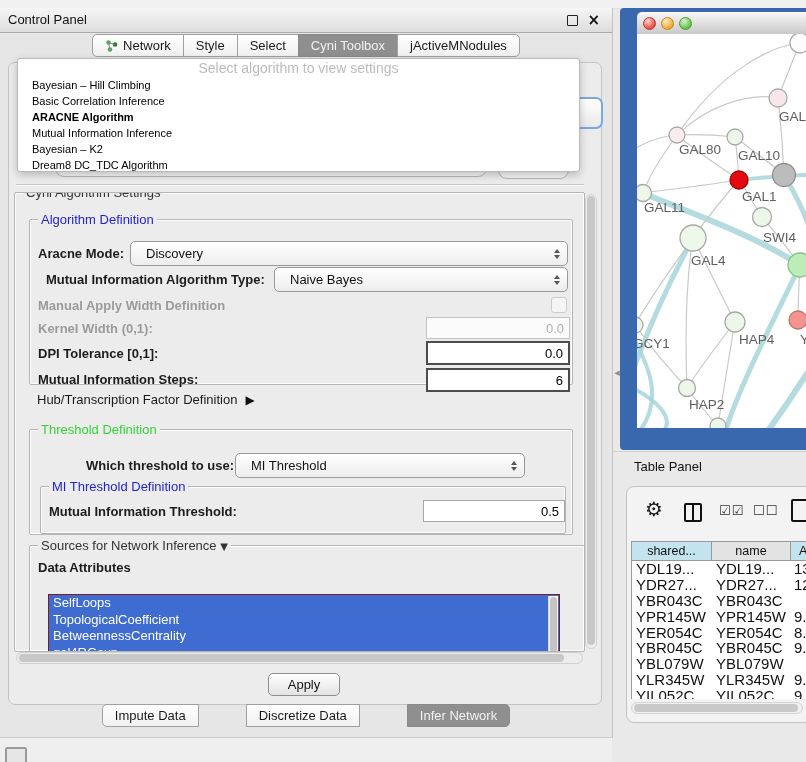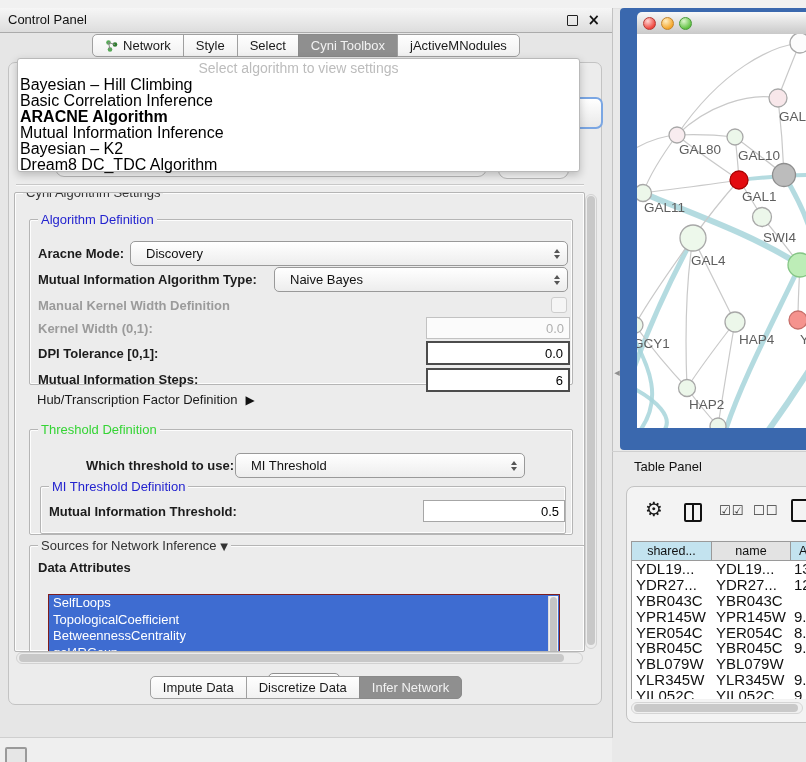--- a/index.html
+++ b/index.html
@@ -12,21 +12,21 @@
   .top-strip{left:0;top:0;width:806px;height:8px;background:#f1f1f1;border-bottom:1px solid #e2e2e2;}
   .right-bg{left:612px;top:0;width:194px;height:762px;background:#e9e9e9;}
   .cp-window{left:0;top:8px;width:612px;height:729px;background:#e6e6e6;border-right:1px solid #c2c2c2;border-bottom:1px solid #cfcfcf;}
   .cp-titlebar{left:0;top:8px;width:612px;height:24px;background:linear-gradient(#f6f6f6,#dddddd);border-bottom:1px solid #ababab;}
   .cp-title{position:absolute;left:8px;top:0;line-height:24px;font-size:13px;color:#111;}
   .win-float{position:absolute;right:34px;top:7px;width:9px;height:9px;border:1.5px solid #222;border-radius:1px;background:transparent;}
   .win-close{position:absolute;right:12px;top:2px;font-size:15px;font-weight:700;color:#111;line-height:20px;}
 
   .tabrow{display:flex;justify-content:center;align-items:flex-start;}
   #top-tabs{left:0;top:34px;width:612px;height:26px;}
-  #bottom-tabs{left:0;top:676px;width:612px;height:24px;}
+  #bottom-tabs{left:0;top:704px;width:612px;height:24px;gap:48px;}
   .tab{display:flex;align-items:center;gap:5px;height:21px;padding:0 12px;font-size:13px;color:#1a1a1a;
        background:linear-gradient(#fefefe,#f1f1f1);border:1px solid #a0a0a0;margin-left:-1px;cursor:default;}
   .tab:first-child{border-radius:5px 0 0 5px;margin-left:0;}
   .tab:last-child{border-radius:0 5px 5px 0;}
   .tab.selected{background:var(--tab-sel);color:#f2f2f2;border-color:#8a8a8a;}
   .tab-ico{display:inline-flex;width:13px;height:13px;}
 
   .content-panel{left:8px;top:62px;width:592px;height:641px;background:#ececec;border:1px solid #c3c3c3;border-radius:7px;}
 
   
@@ -34,21 +34,21 @@
               background:linear-gradient(#ffffff,#e9e9e9);z-index:5;}
   .combo-gal{left:55px;top:150px;width:432px;height:27px;border:1px solid #b8b8b8;border-radius:9px;background:#f5f5f5;
              color:#9a9a9a;font-size:13px;line-height:25px;padding-left:13px;box-sizing:border-box;z-index:5;overflow:hidden;white-space:nowrap;}
   .combo-frag{left:498px;top:150px;width:69px;height:27px;border:1px solid #b8b8b8;border-radius:9px;background:#f5f5f5;z-index:5;}
   .etched-line{left:16px;top:184px;width:568px;height:0;border-top:1px solid #c8c8c8;border-bottom:1px solid #fafafa;}
 
   
   .dropdown{left:17px;top:58px;width:563px;height:114px;background:#fff;border:1px solid #b9b9b9;border-radius:3px;
             z-index:40;box-shadow:0 3px 8px rgba(0,0,0,.22);box-sizing:border-box;}
   .dd-placeholder{height:17px;line-height:17px;text-align:center;color:#bcbcbc;font-size:14px;margin-top:1px;}
-  .algo-item{height:16px;line-height:16px;font-size:16px;color:#000;padding-left:2px;white-space:nowrap;}
+  .algo-item{height:16px;line-height:16px;font-size:11px;color:#000;padding-left:14px;white-space:nowrap;}
   .algo-item.bold{font-weight:700;}
 
   
   .grp{position:absolute;border:1px solid #b5b5b5;border-radius:2px;box-shadow:inset 1px 1px 0 #fdfdfd, inset -1px -1px 0 #fdfdfd;}
   .chip{position:absolute;top:-8px;left:8px;background:#ececec;padding:0 3px;font-size:13px;line-height:15px;white-space:nowrap;}
   .chip-plain{color:#333;text-align:center;}
   .chip-blue{color:var(--t-blue);}
   .chip-green{color:var(--t-green);}
 
   #settings-group{left:14px;top:192px;width:569px;height:458px;overflow:hidden;}
@@ -196,30 +196,30 @@
 
       <span class="flabel" style="left:8px;top:26px;">Aracne Mode:</span>
       <div class="combo" style="left:100px;top:21px;width:438px;">
         <span>Discovery</span>
         <span class="stepper">
             <span class="tri-up"></span>
             <span class="tri-dn"></span>
           </span>
       </div>
 
-      <span class="flabel" style="left:8px;top:52px;">Mutual Information Algorithm Type:</span>
+      <span class="flabel" style="left:16px;top:52px;">Mutual Information Algorithm Type:</span>
       <div class="combo" style="left:244px;top:47px;width:294px;">
         <span>Naive Bayes</span>
         <span class="stepper">
             <span class="tri-up"></span>
             <span class="tri-dn"></span>
           </span>
       </div>
 
-      <span class="flabel dis" style="left:8px;top:78px;">Manual Kernel Width Definition</span>
+      <span class="flabel dis" style="left:8px;top:78px;">Manual Apply Width Definition</span>
       <span class="checkbox" style="left:521px;top:77px;"></span>
 
       <span class="flabel dis" style="left:8px;top:101px;">Kernel Width (0,1):</span>
       <input class="tfield dis" style="left: 396px; top: 97px; width: 132px;" readonly="" value="0.0">
 
       <span class="flabel" style="left:8px;top:126px;">DPI Tolerance [0,1]:</span>
       <input class="tfield strong" style="left: 396px; top: 121px; width: 130px;" readonly="" value="0.0">
 
       <span class="flabel" style="left:8px;top:152px;">Mutual Information Steps:</span>
       <input class="tfield strong" style="left: 396px; top: 148px; width: 130px;" readonly="" value="6">

